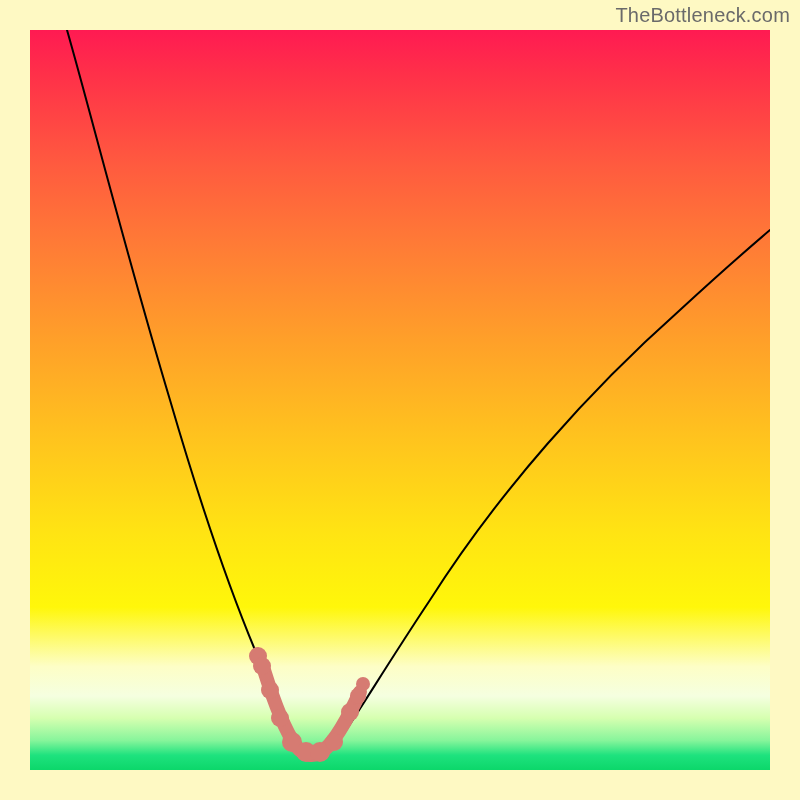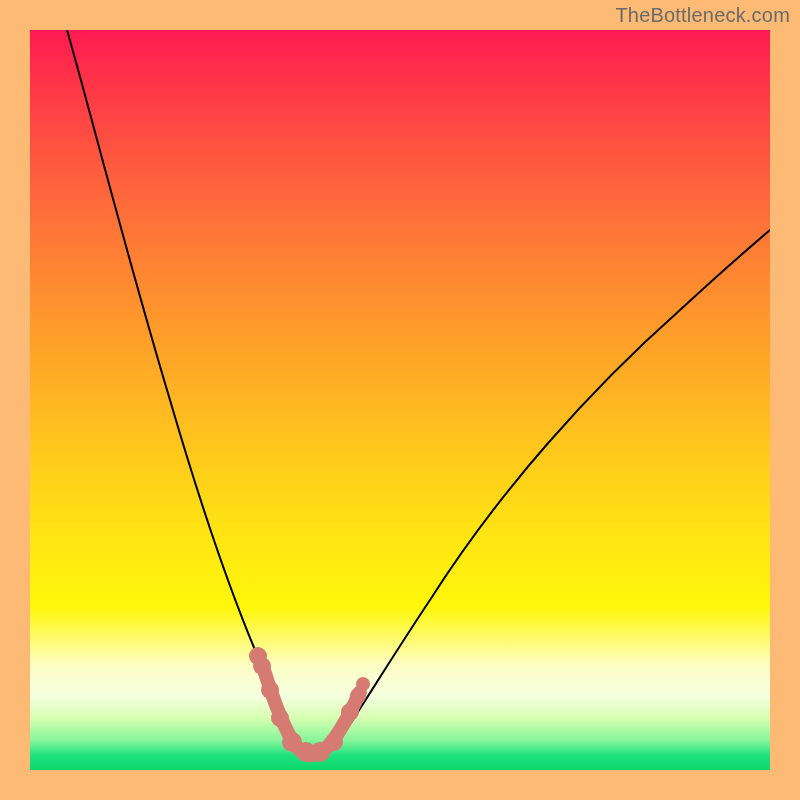--- a/index.html
+++ b/index.html
@@ -8,21 +8,21 @@
     width: 800px;
     height: 800px;
     background: #000;
     overflow: hidden;
     font-family: Arial, Helvetica, sans-serif;
   }
   .frame {
     position: relative;
     width: 800px;
     height: 800px;
-    background: #fdba74;
+    background: #fef9c3;
   }
   .watermark {
     position: absolute;
     top: 4px;
     right: 10px;
     color: #6a6a6a;
     font-size: 20px;
     font-weight: 500;
     letter-spacing: 0.2px;
     z-index: 50;

